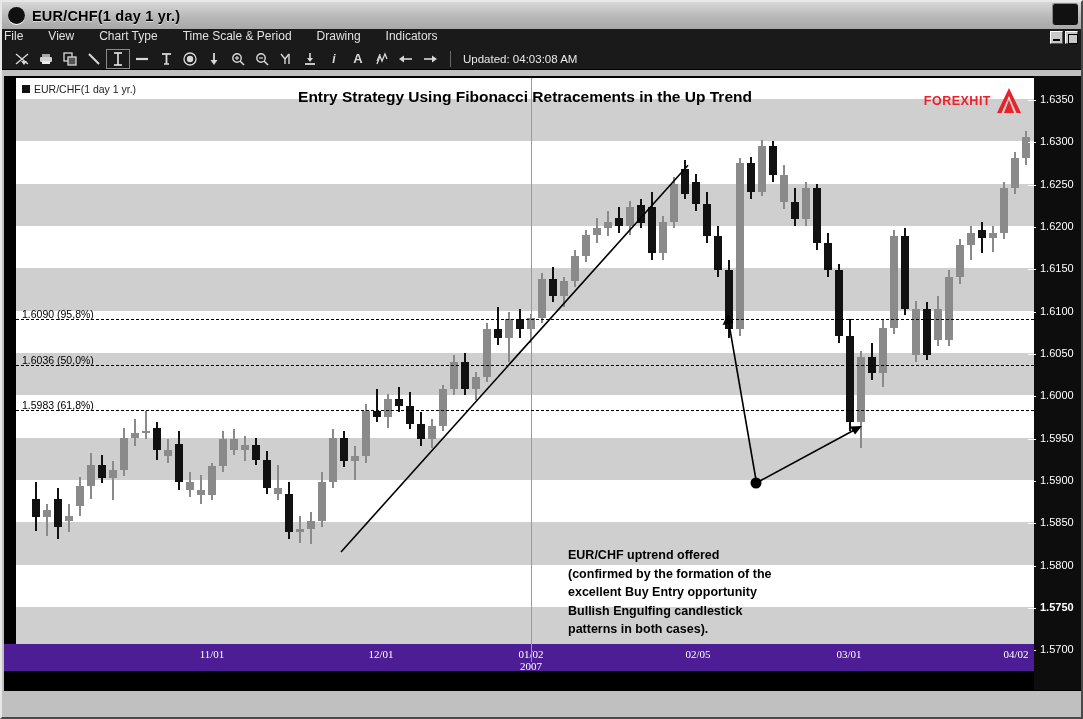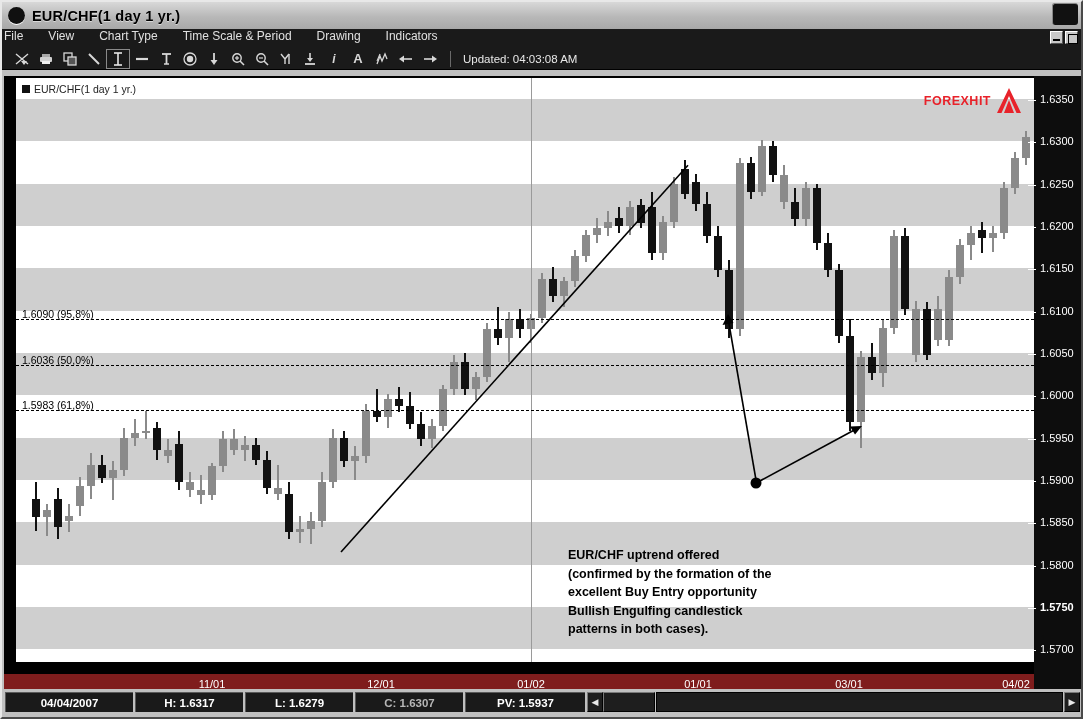--- a/index.html
+++ b/index.html
@@ -141,23 +141,24 @@
     color: #fff; font-size: 11px;
     white-space: nowrap;
     transform: translateY(-50%);
   }
   .ytick-mark {
     position: absolute; left: -12px;
     width: 8px; height: 1px; background: #fff;
   }
   .axis-bottom {
     position: absolute;
-    left: 0; top: 598px;
+    left: 0; top: 568px;
     width: 1030px; height: 27px;
-    background: #7f1d1d;
+    background: #4c1d95;
+    font-family: Liberation Serif, serif;
   }
   .xtick {
     position: absolute; top: 4px;
     color: #fff; font-size: 11px;
     transform: translateX(-50%);
     text-align: center;
     white-space: nowrap;
   }
   .xtick span { display: block; }
   
@@ -401,20 +402,21 @@
         <div class="band" style="top: 359.71px; height: 42.3188px;"></div>
         <div class="band" style="top: 275.072px; height: 42.3188px;"></div>
         <div class="band" style="top: 190.435px; height: 42.3188px;"></div>
         <div class="band" style="top: 105.797px; height: 42.3188px;"></div>
         <div class="band" style="top: 21.1594px; height: 42.3188px;"></div>
 
       <div class="chart-legend">
         <span class="legend-swatch"></span>
         <span>EUR/CHF(1 day  1 yr.)</span>
       </div>
+      <div class="chart-title">Entry Strategy Using Fibonacci Retracements in the Up Trend</div>
       <div class="logo">
         <span class="logo-text">FOREXHIT</span>
         <svg width="30" height="30" viewBox="0 0 30 30">
           <path d="M15 2 L27 27 L22.5 27 L15 10 L7.5 27 L3 27 Z" fill="#e8222a"></path>
           <path d="M15 14 L20 27 L10 27 Z" fill="#e8222a"></path>
         </svg>
       </div>
       <div class="annotation" id="annotation">
           <div>EUR/CHF uptrend offered</div>
           <div>(confirmed by the formation of the</div>
@@ -641,36 +643,25 @@
           <span>11/01</span>
         </div>
         <div class="xtick" style="left: 377px; text-align: right;">
           <span>12/01</span>
         </div>
         <div class="xtick" style="left: 527px;">
           <span>01/02</span>
           <span>2007</span>
         </div>
         <div class="xtick" style="left: 694px;">
-          <span>01/01</span>
+          <span>02/05</span>
         </div>
         <div class="xtick" style="left: 845px;">
           <span>03/01</span>
         </div>
         <div class="xtick" style="left: 1012px;">
           <span>04/02</span>
         </div>
       </div>
   </div>
 
-  <div class="statusbar">
-    <div class="status-cell" style="width:128px;">04/04/2007</div>
-    <div class="status-cell" style="width:108px;">H: 1.6317</div>
-    <div class="status-cell" style="width:108px;">L: 1.6279</div>
-    <div class="status-cell dim" style="width:108px;">C: 1.6307</div>
-    <div class="status-cell" style="width:120px;">PV: 1.5937</div>
-    <div class="sb-arrow">◀</div>
-    <div class="sb-thumb"></div>
-    <div class="sb-track"></div>
-    <div class="sb-arrow">▶</div>
-  </div>
 
 </div>
 
 </body></html>

